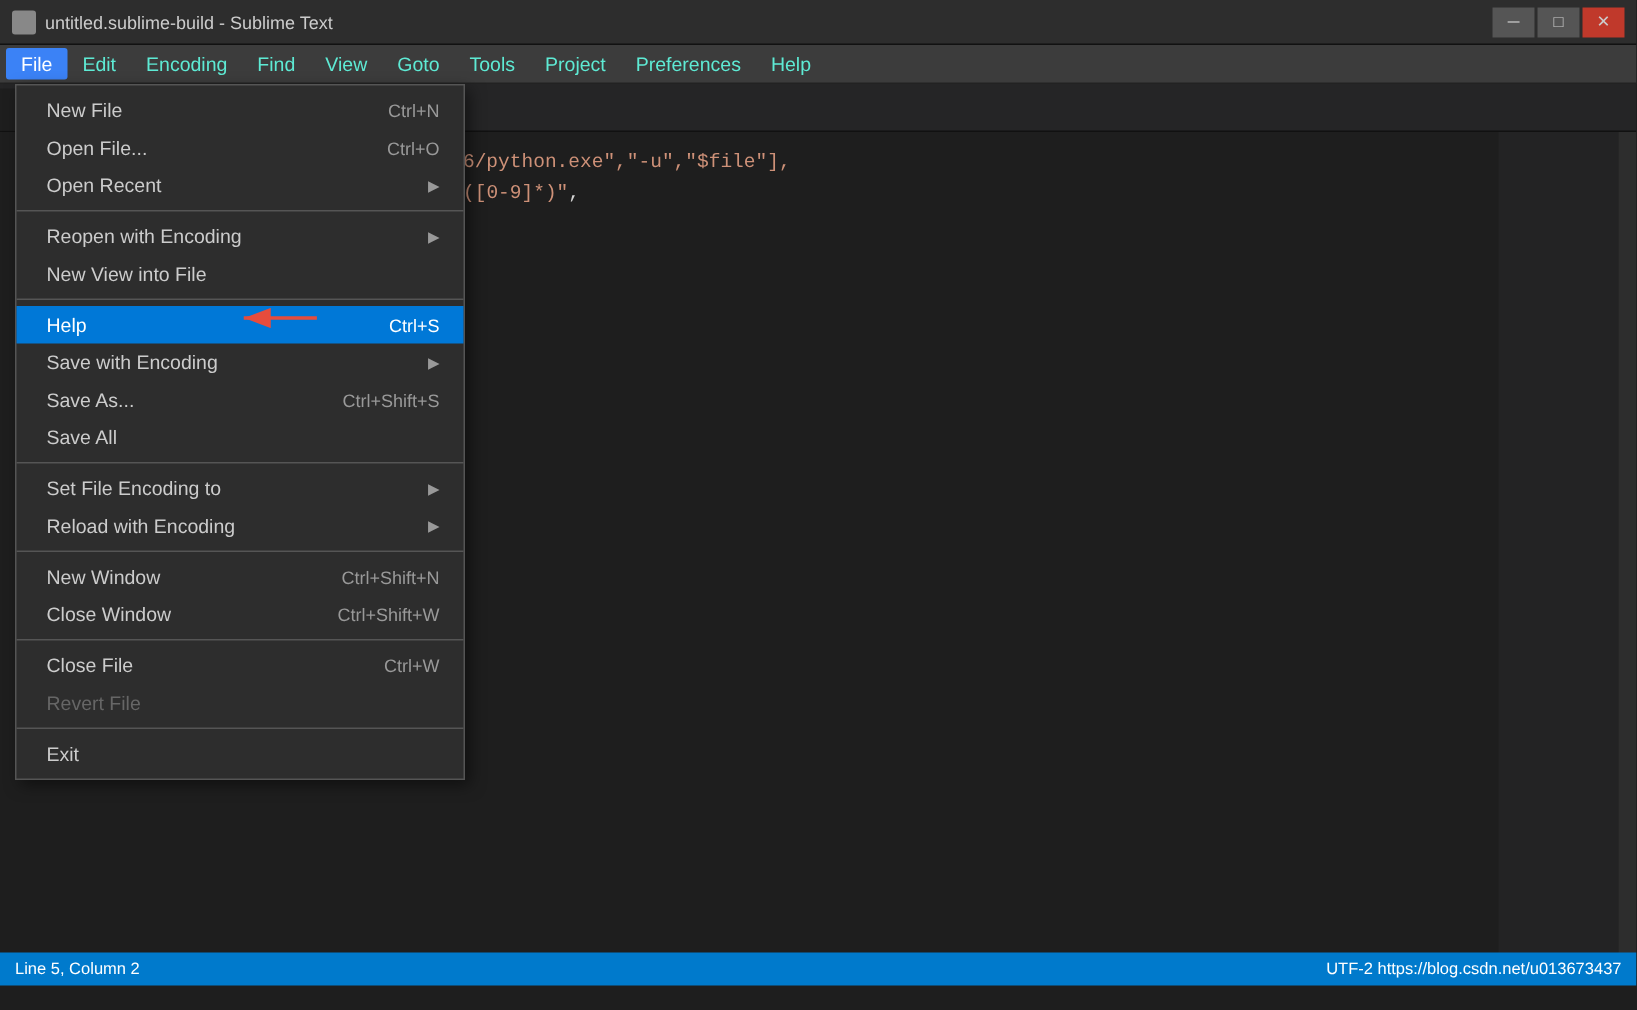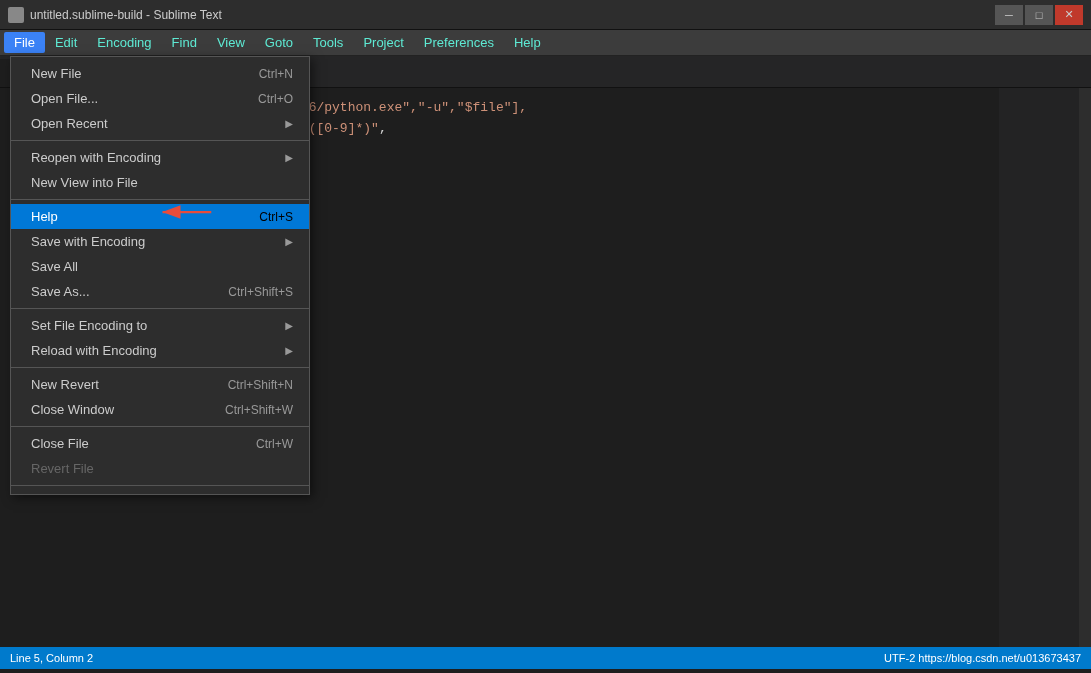--- a/index.html
+++ b/index.html
@@ -139,21 +139,21 @@
       right: 12px;
       width: 80px;
       bottom: 22px;
       background: #252526;
       opacity: 0.7;
     }
 
     
     .status-bar {
       position: absolute;
-      bottom: 4px;
+      bottom: 16px;
       left: 0;
       right: 0;
       height: 22px;
       background: #007acc;
       display: flex;
       align-items: center;
       padding: 0 10px;
       color: #fff;
       font-size: 11px;
       justify-content: space-between;
@@ -189,21 +189,21 @@
       height: 1px;
       background: #555;
       margin: 4px 0;
     }
     .item-label { flex: 1; }
     .item-shortcut {
       color: #999;
       font-size: 12px;
       margin-left: 20px;
     }
-    .dropdown-item.active-item .item-shortcut { color: #000000; }
+    .dropdown-item.active-item .item-shortcut { color: #ffffff; }
     .item-arrow {
       color: #999;
       font-size: 10px;
       margin-left: 8px;
     }
 
     
     .arrow-annotation {
       position: absolute;
       top: 200px;
@@ -296,53 +296,56 @@
     <div class="dropdown-separator"></div>
     <div class="dropdown-item active-item">
       <span class="item-label">Help</span>
       <span class="item-shortcut">Ctrl+S</span>
     </div>
     <div class="dropdown-item">
       <span class="item-label">Save with Encoding</span>
       <span class="item-arrow">▶</span>
     </div>
     <div class="dropdown-item">
-      <span class="item-label">Save All</span>
-    </div>
-    <div class="dropdown-item">
       <span class="item-label">Save As...</span>
       <span class="item-shortcut">Ctrl+Shift+S</span>
     </div>
+    <div class="dropdown-item">
+      <span class="item-label">Save All</span>
+    </div>
     <div class="dropdown-separator"></div>
     <div class="dropdown-item">
       <span class="item-label">Set File Encoding to</span>
       <span class="item-arrow">▶</span>
     </div>
     <div class="dropdown-item">
       <span class="item-label">Reload with Encoding</span>
       <span class="item-arrow">▶</span>
     </div>
     <div class="dropdown-separator"></div>
     <div class="dropdown-item">
-      <span class="item-label">New Revert</span>
+      <span class="item-label">New Window</span>
       <span class="item-shortcut">Ctrl+Shift+N</span>
     </div>
     <div class="dropdown-item">
       <span class="item-label">Close Window</span>
       <span class="item-shortcut">Ctrl+Shift+W</span>
     </div>
     <div class="dropdown-separator"></div>
     <div class="dropdown-item">
       <span class="item-label">Close File</span>
       <span class="item-shortcut">Ctrl+W</span>
     </div>
     <div class="dropdown-item disabled">
       <span class="item-label">Revert File</span>
     </div>
     <div class="dropdown-separator"></div>
+    <div class="dropdown-item">
+      <span class="item-label">Exit</span>
+    </div>
 
   </div>
 </div>
 
 <div class="arrow-annotation">
   <svg class="red-arrow" viewBox="0 0 80 30" xmlns="http://www.w3.org/2000/svg">
     <defs>
       <marker id="arrowhead" markerWidth="8" markerHeight="6" refX="8" refY="3" orient="auto">
         <polygon points="0 0, 8 3, 0 6" fill="#e74c3c"></polygon>
       </marker>

